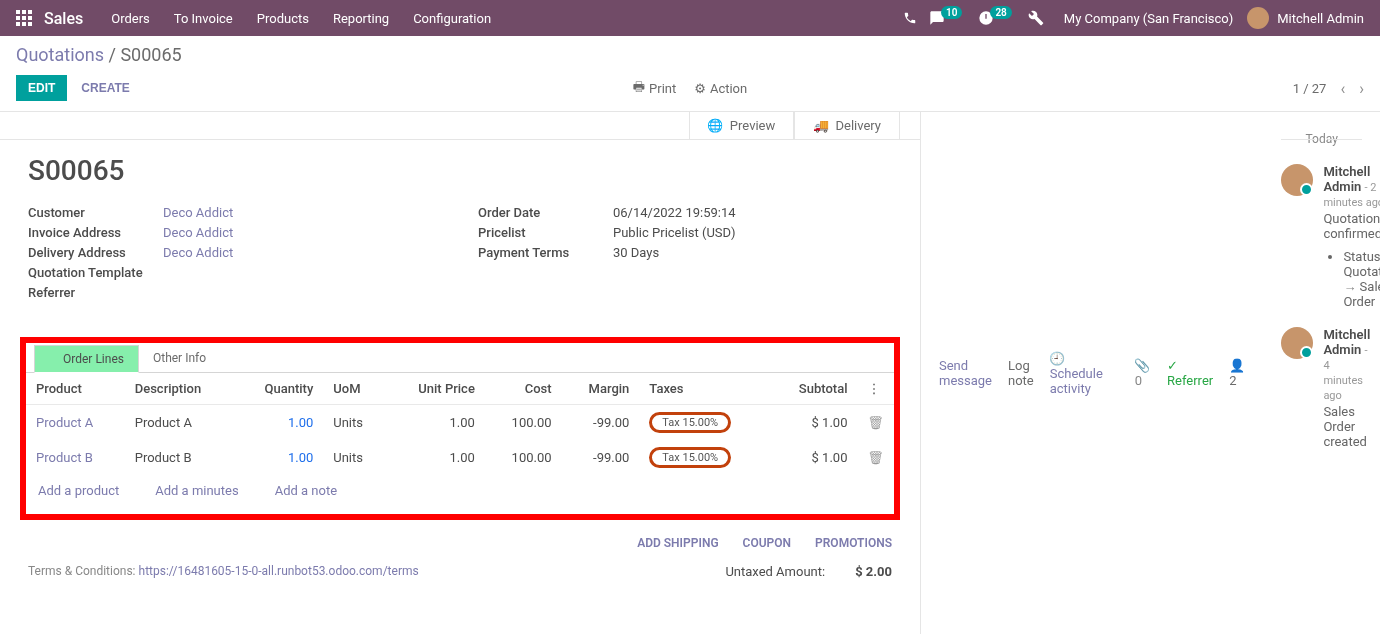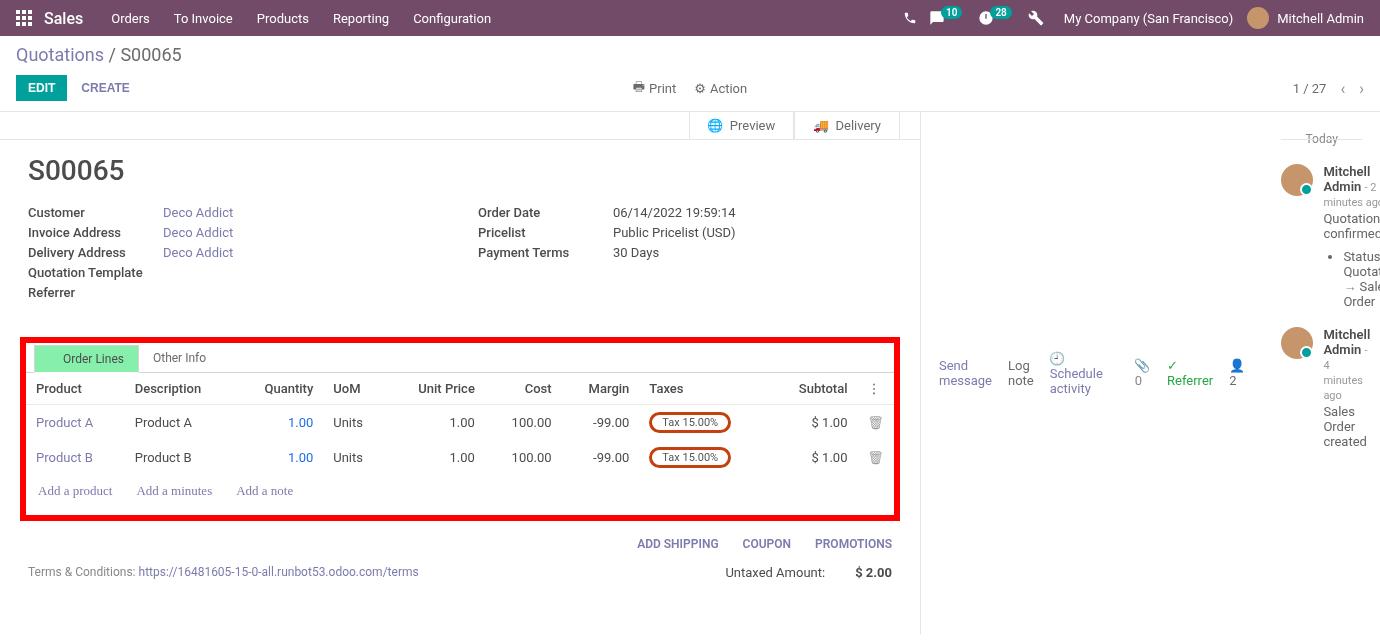--- a/index.html
+++ b/index.html
@@ -45,21 +45,21 @@
 .tabs .tab { padding: 6px 14px; font-size: 12px; color: #6b6b6b; cursor: pointer; }
 .tabs .tab.active { border: 1px solid #d5d5d5; border-bottom: 1px solid #fff; margin-bottom: -1px; background: #86efac; color: #4c4c4c; padding-left: 28px; }
 .order-table { width: 100%; border-collapse: collapse; font-size: 13px; }
 .order-table th { text-align: left; font-weight: 500; padding: 8px 10px; color: #4c4c4c; border-bottom: 1px solid #e9e9e9; }
 .order-table th.r, .order-table td.r { text-align: right; }
 .order-table td { padding: 7px 10px; vertical-align: middle; }
 .order-table td.pname { color: #7c7bad; cursor: pointer; }
 .order-table td.qty { color: #1f6feb; text-align: right; }
 .tax-pill { display: inline-block; border: 3px solid #c2410c; border-radius: 12px; padding: 1px 10px; font-size: 11px; color: #555; }
 .del-icon { color: #999; cursor: pointer; }
-.add-links { padding: 8px 12px 16px; display: flex; gap: 24px; font-family: Liberation Serif, serif; }
+.add-links { padding: 8px 12px 16px; display: flex; gap: 36px; }
 .add-links a { color: #7c7bad; font-size: 13px; cursor: pointer; text-decoration: none; }
 .footer-actions { display: flex; justify-content: flex-end; gap: 24px; color: #7c7bad; font-weight: 600; font-size: 12px; padding: 8px 28px; }
 .footer-actions span { cursor: pointer; }
 .totals-row { display: flex; justify-content: space-between; padding: 6px 28px 14px; }
 .terms { color: #888; font-size: 12px; }
 .terms a { color: #7c7bad; text-decoration: none; }
 .tot { display: flex; gap: 30px; font-size: 13px; align-items: center; }
 .tot .tl { color: #4c4c4c; }
 .tot .tv { font-weight: 700; }
 .chatter { width: 460px; border-left: 1px solid #e5e5e5; display: flex; flex-direction: row; }

